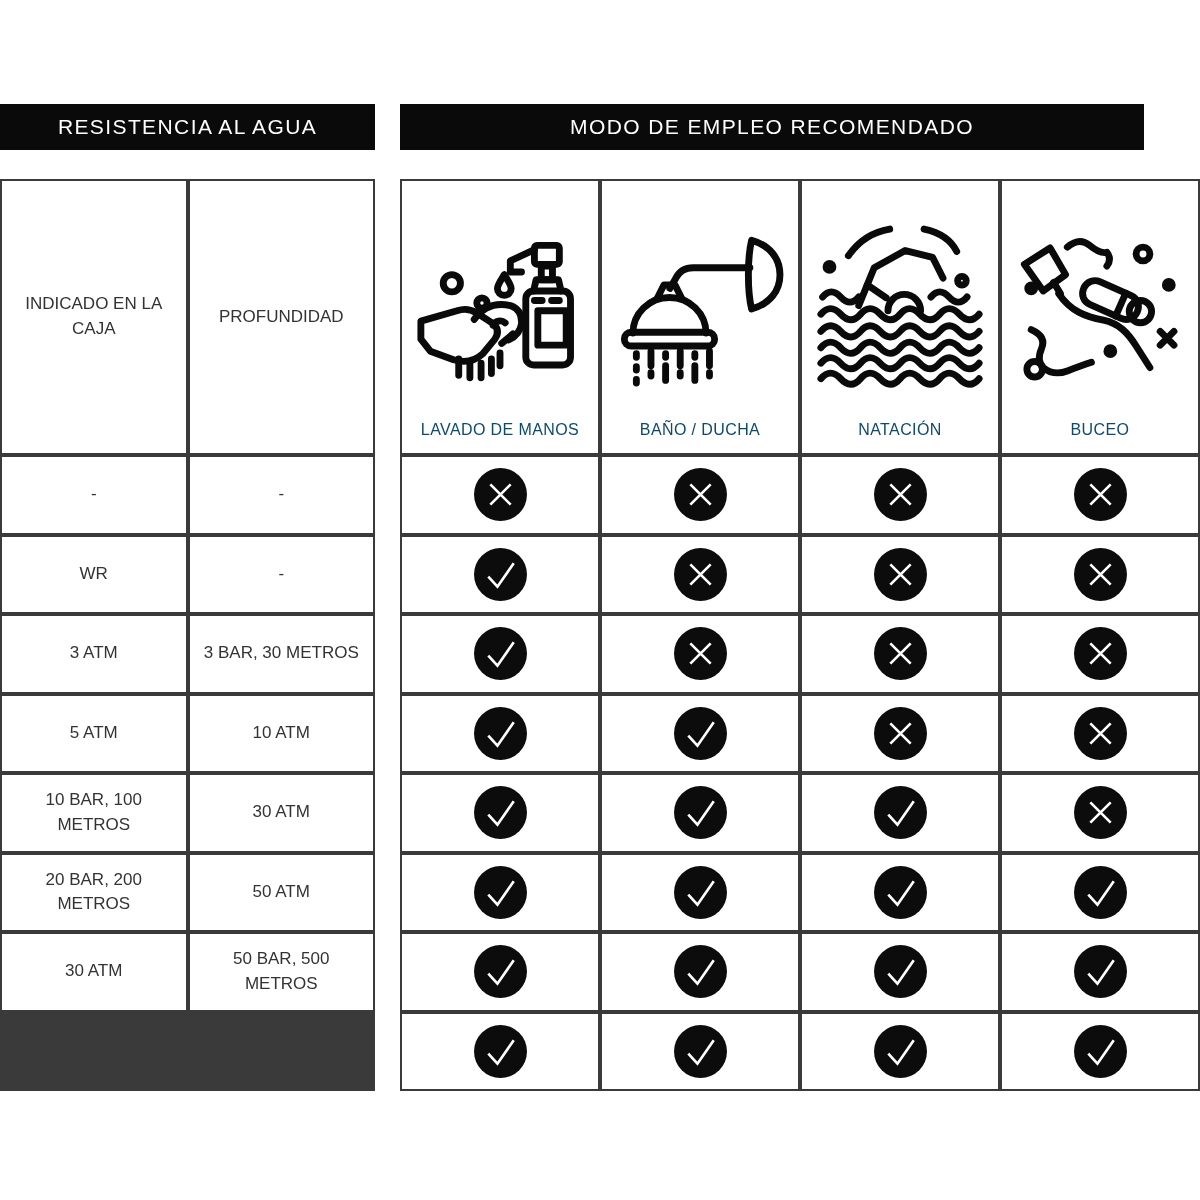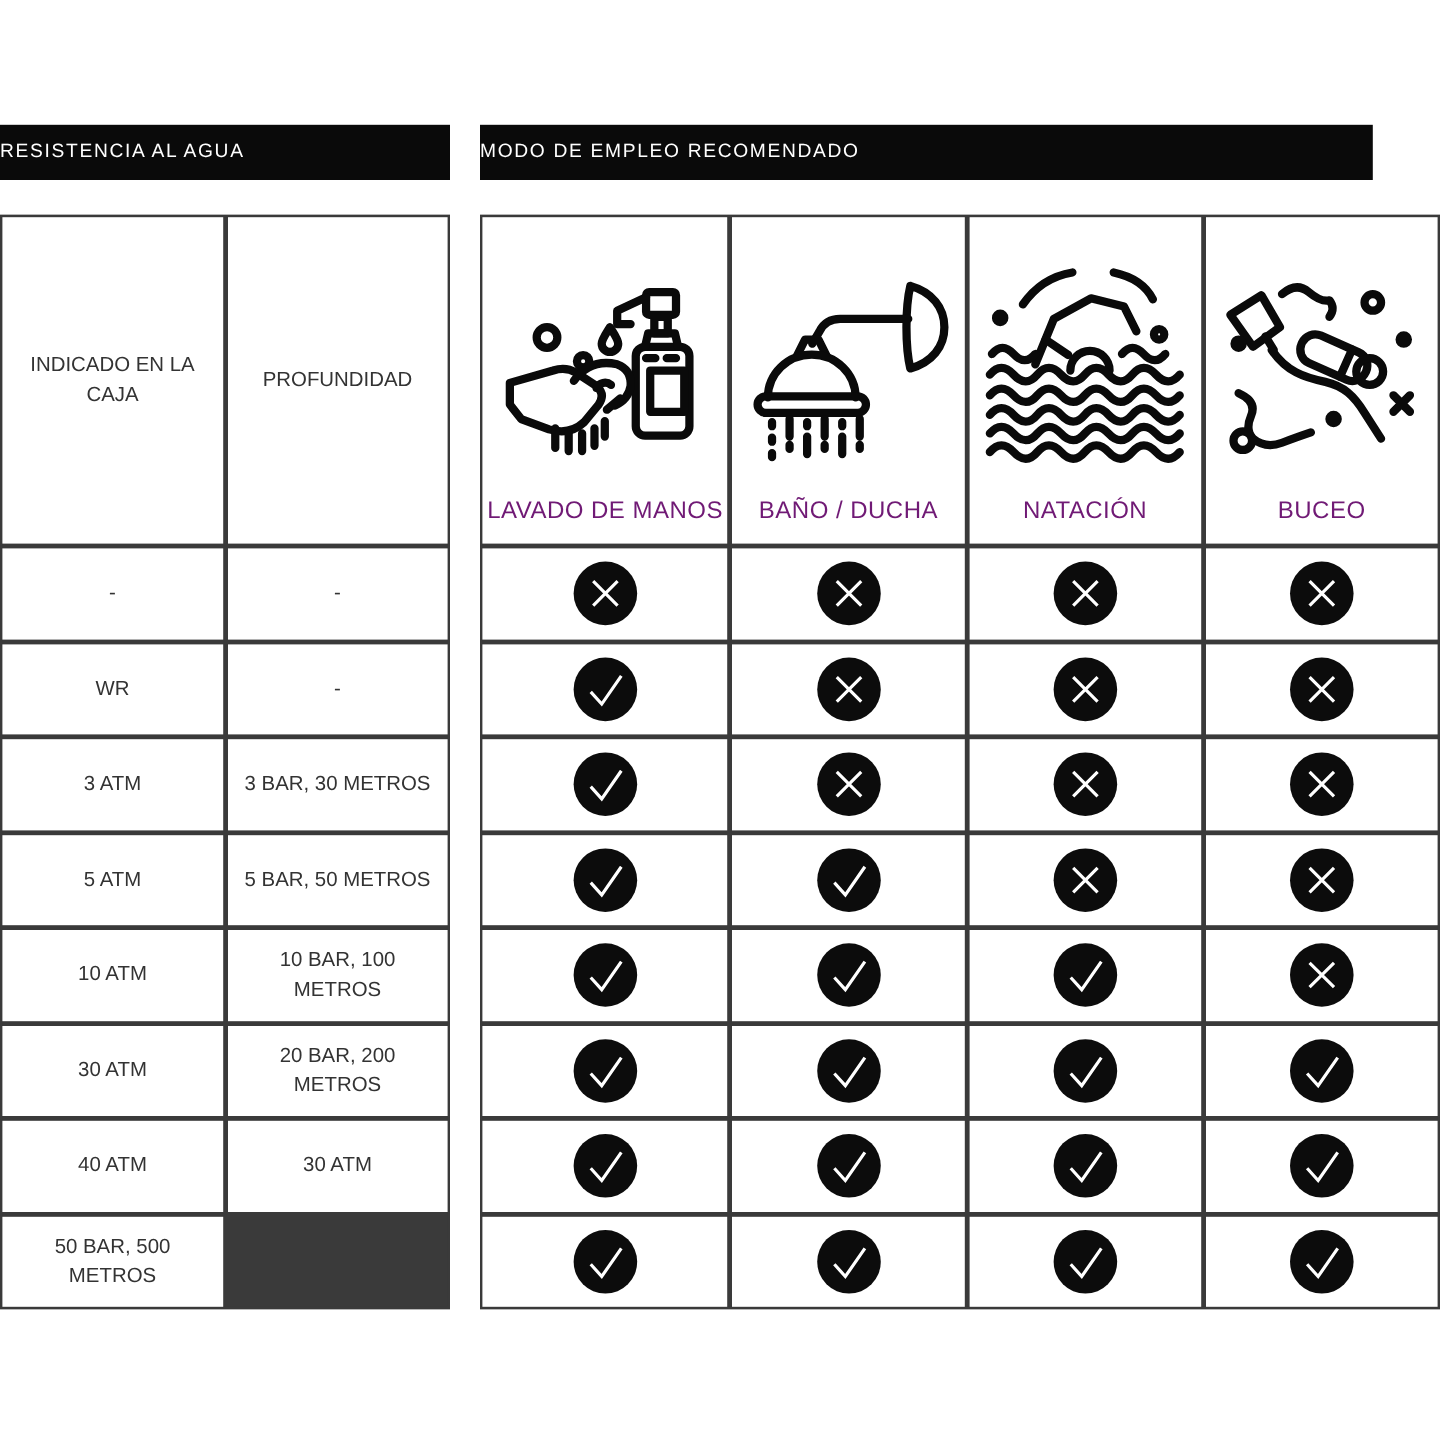--- a/index.html
+++ b/index.html
@@ -5,38 +5,38 @@
   :root{
     --header-bg:#0a0a0a; --header-text:#ffffff; --icon-ink:#0a0a0a;
     --mark-bg:#0c0c0c; --mark-glyph:#ffffff; --border:#3a3a3a;
     --background:#ffffff; --text:#333333;
   }
   html,body{margin:0;padding:0;}
   body{background:var(--background);font-family:"Liberation Sans", sans-serif;}
   .canvas{position:relative;width:1200px;height:1200px;background:var(--background);overflow:hidden;}
 
   .bar{position:absolute;top:104px;height:46px;background:var(--header-bg);
-       color:var(--header-text);display:flex;align-items:center;justify-content:flex-start;
-       font-size:16px;letter-spacing:1.4px;font-weight:400;}
+       color:var(--header-text);display:flex;align-items:center;justify-content:center;
+       font-size:21px;letter-spacing:1.4px;font-weight:400;}
   .bar-left{left:0;width:375px;}
   .bar-right{left:400px;width:744px;}
 
   .tbl{position:absolute;top:179px;height:912px;display:grid;gap:4px;
        background:var(--border);border:2px solid var(--border);box-sizing:border-box;}
   #table-left{left:0;width:375px;grid-template-columns:1fr 1fr;grid-template-rows:272px repeat(8,1fr);}
   #table-right{left:400px;width:800px;grid-template-columns:repeat(4,1fr);grid-template-rows:272px repeat(8,1fr);}
 
   .cell{background:var(--background);display:flex;align-items:center;justify-content:center;
         text-align:center;color:var(--text);font-size:17px;line-height:1.45;padding:0 8px;
         box-sizing:border-box;}
   .cell.head{padding:0 18px;}
   .icon-head{flex-direction:column;justify-content:flex-end;padding:0 4px 12px 4px;gap:4px;}
   .icon-wrap{flex:1;display:flex;align-items:center;justify-content:center;width:100%;color:var(--icon-ink);}
   .icon-wrap svg{width:172px;height:186px;}
-  .col-label{font-size:20px;color:#701a75;letter-spacing:0.4px;white-space:nowrap;}
+  .col-label{font-size:16px;color:#0c4a6e;letter-spacing:0.4px;white-space:nowrap;}
   .mark-cell{color:var(--mark-bg);}
   .mark-cell svg{width:55px;height:55px;display:block;}
 </style>
 </head>
 <body>
 
 <div class="canvas">
   <div class="bar bar-left">
     <span>RESISTENCIA AL AGUA</span>
   </div>
@@ -47,26 +47,25 @@
   <div class="tbl" id="table-left">
       <div class="cell head">INDICADO EN LA CAJA</div>
       <div class="cell head">PROFUNDIDAD</div>
       <div class="cell">-</div>
       <div class="cell">-</div>
       <div class="cell">WR</div>
       <div class="cell">-</div>
       <div class="cell">3 ATM</div>
       <div class="cell">3 BAR, 30 METROS</div>
       <div class="cell">5 ATM</div>
-      <div class="cell">5 BAR, 50 METROS</div>
       <div class="cell">10 ATM</div>
       <div class="cell">10 BAR, 100 METROS</div>
       <div class="cell">30 ATM</div>
       <div class="cell">20 BAR, 200 METROS</div>
-      <div class="cell">40 ATM</div>
+      <div class="cell">50 ATM</div>
       <div class="cell">30 ATM</div>
       <div class="cell">50 BAR, 500 METROS</div>
     </div>
   <div class="tbl" id="table-right">
       <div class="cell icon-head">
         <div class="icon-wrap">
           <svg viewBox="0 0 200 200" fill="none" stroke="currentColor" stroke-linecap="round" stroke-linejoin="round" stroke-width="8">
   <rect x="130" y="93" width="52" height="86" rx="9"></rect>
   <path d="M139,93 l3,-13 h26 l3,13"></path>
   <rect x="148" y="64" width="13" height="16"></rect>

